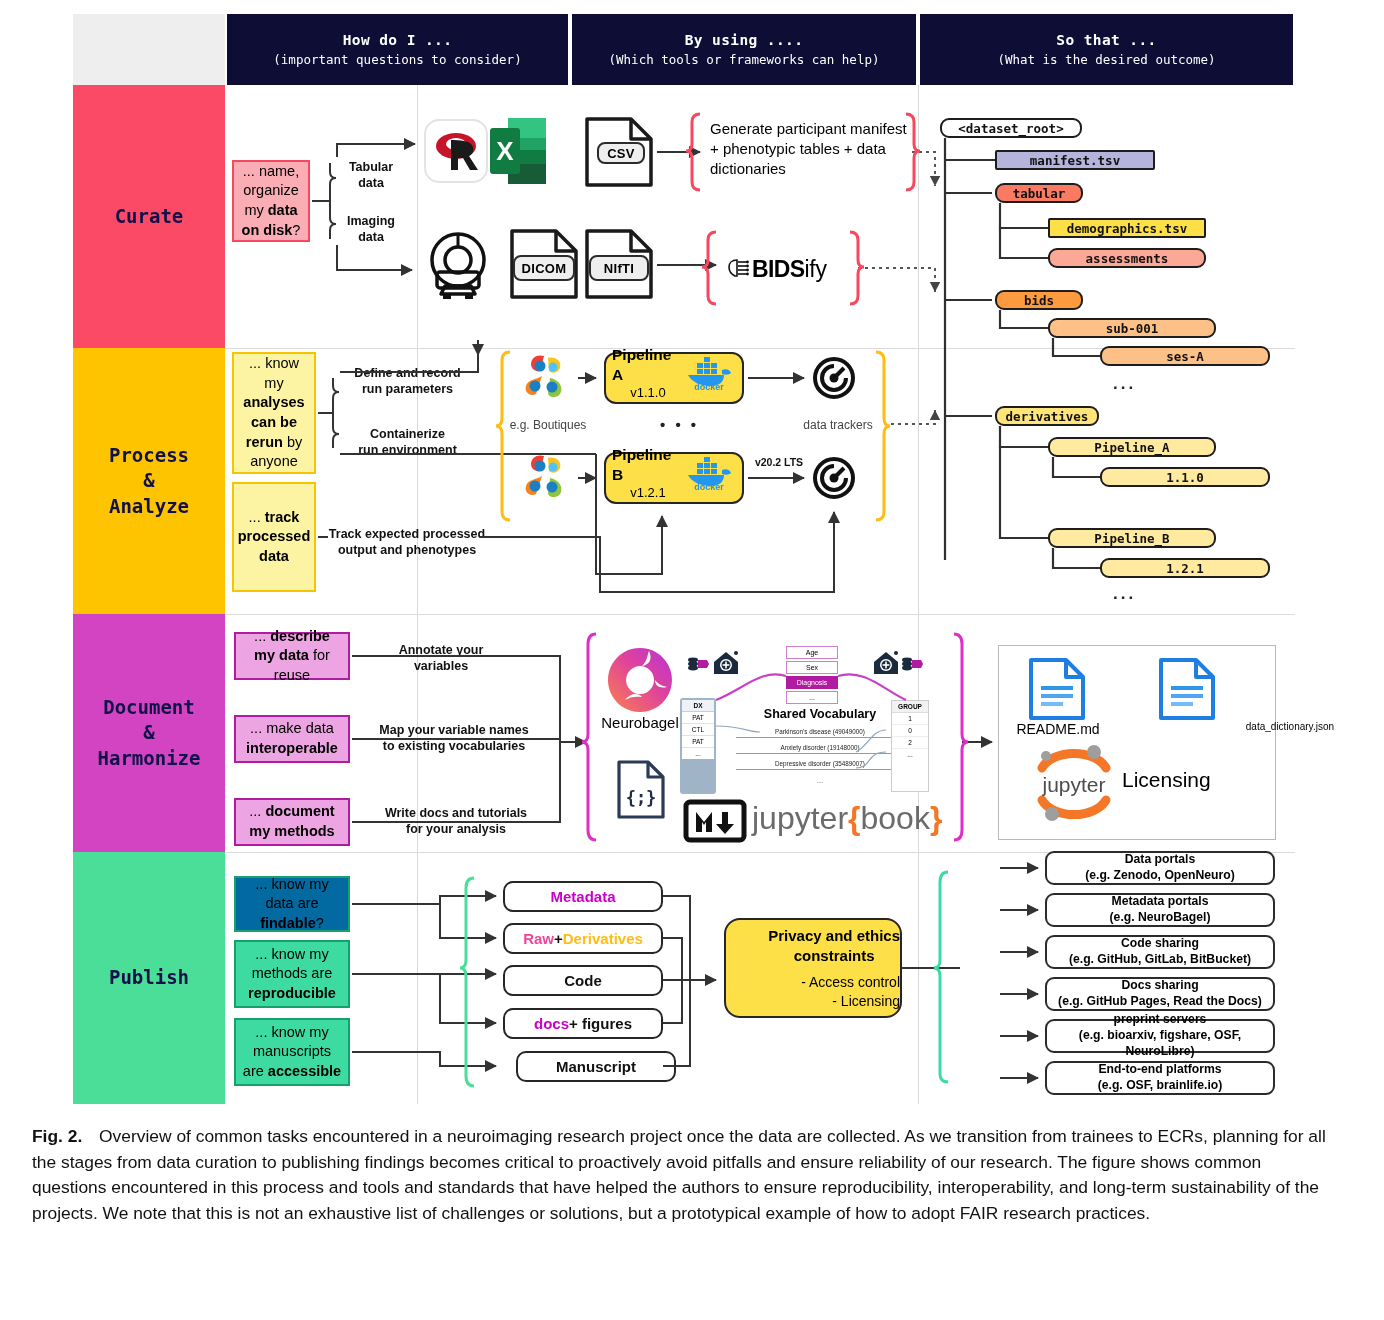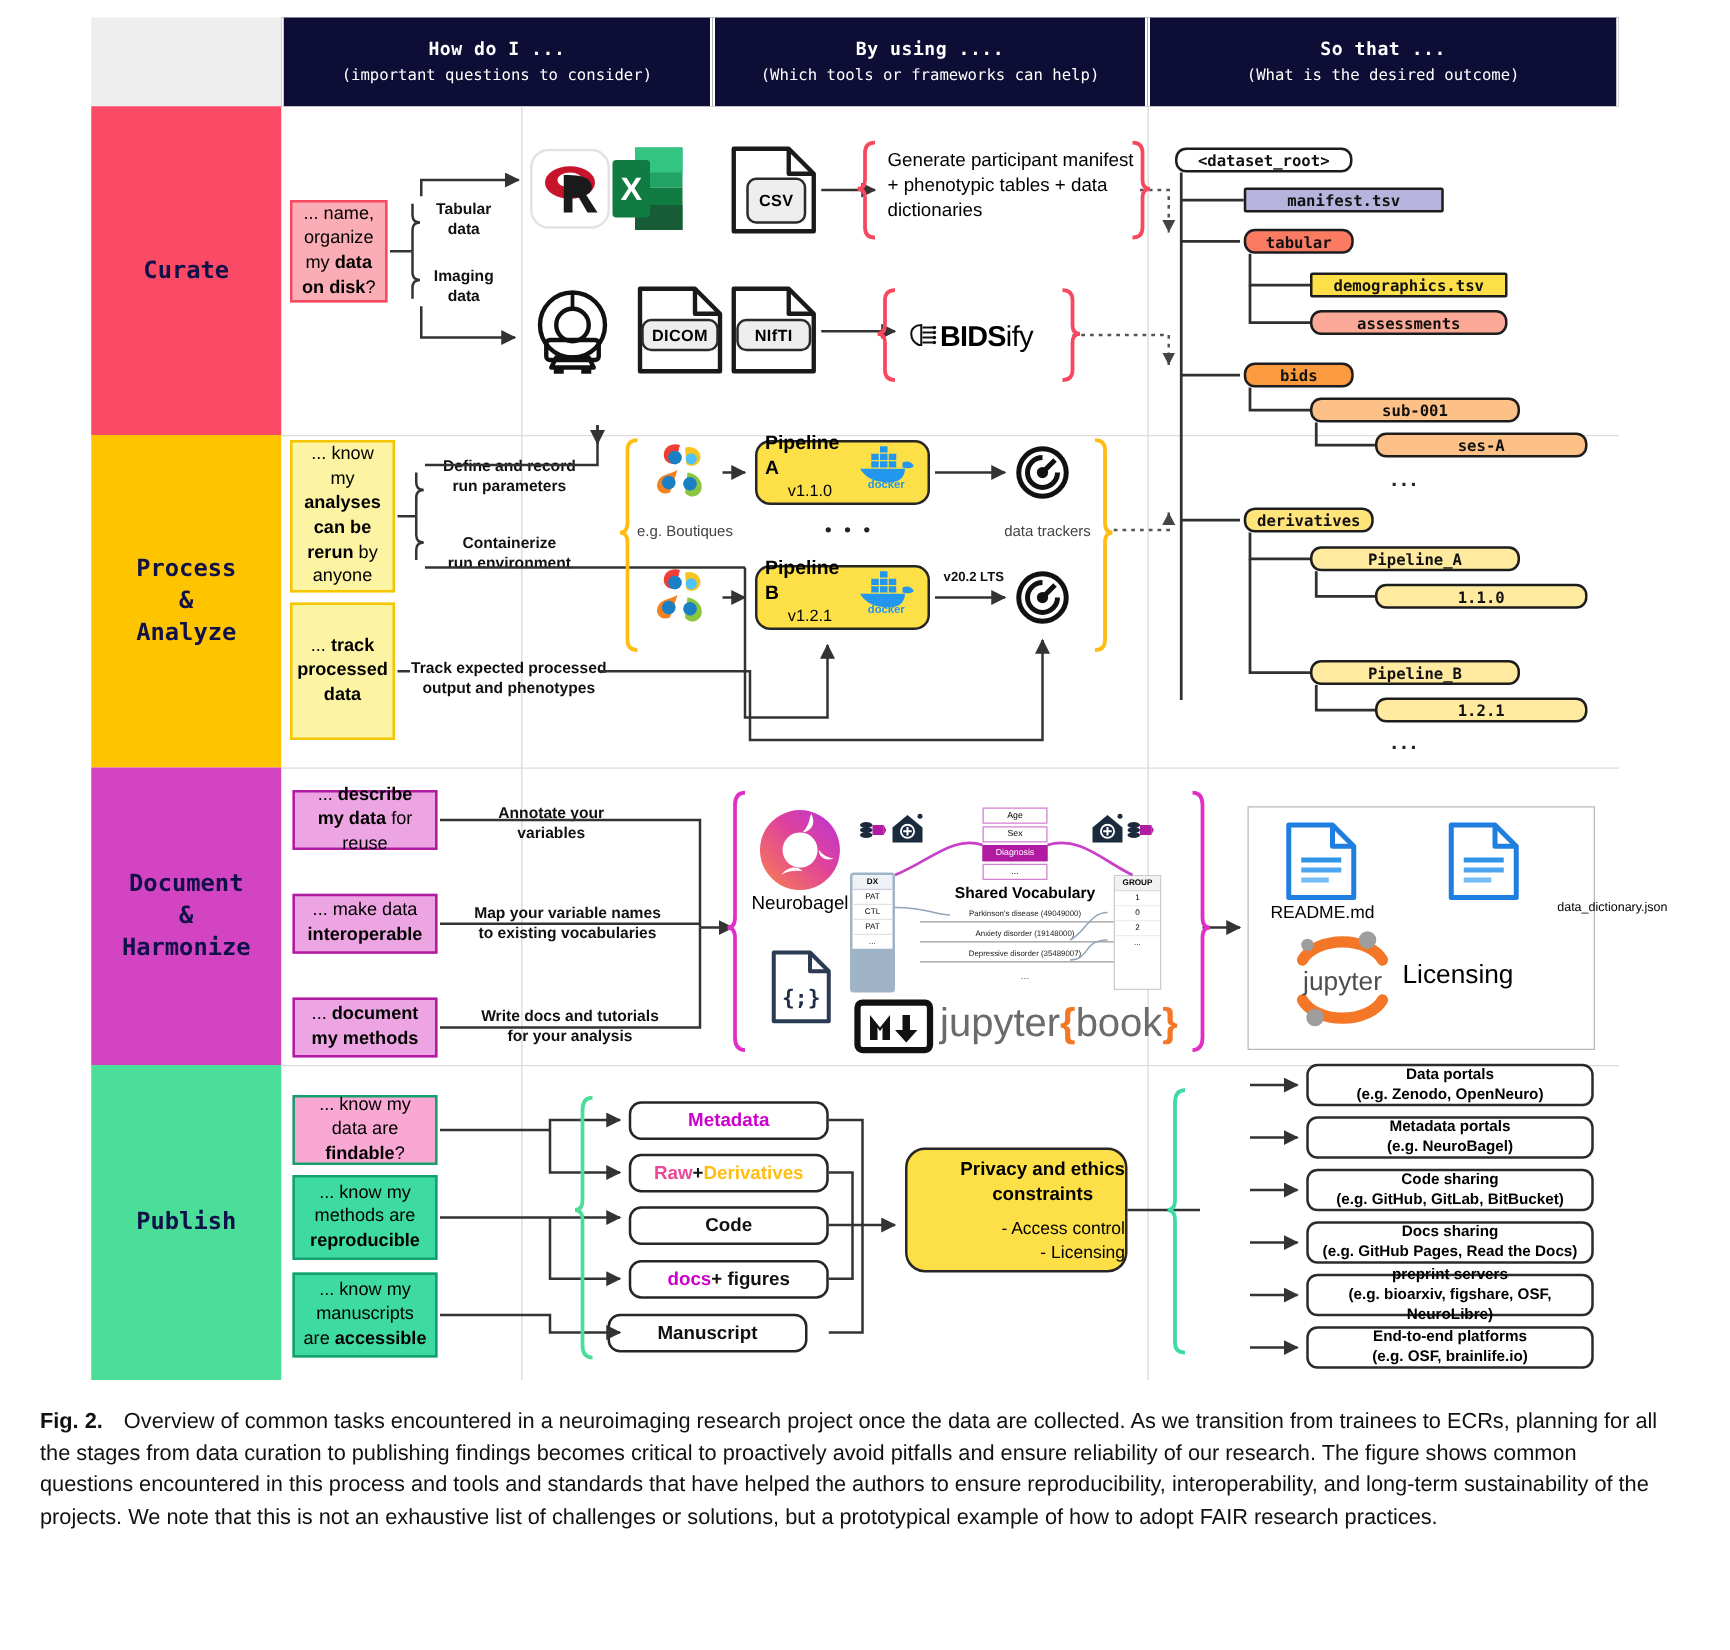--- a/index.html
+++ b/index.html
@@ -171,21 +171,21 @@
       <text x="15" y="42" font-family="Liberation Sans, sans-serif" font-size="26" font-weight="bold" fill="#fff" text-anchor="middle">X</text>
     </svg>
   </div>
 
   <div class="abs" style="left:583px; top:116px; width:72px; height:72px;">
     <svg width="72" height="72" viewBox="0 0 72 72">
       <path d="M4 3 H48 L68 23 V69 H4 Z" fill="#fff" stroke="#1a1a1a" stroke-width="3.5" stroke-linejoin="round"></path>
       <path d="M48 3 V23 H68" fill="none" stroke="#1a1a1a" stroke-width="3.5" stroke-linejoin="round"></path>
     </svg>
   </div>
-  <div class="filetag" style="left:597px; top:142px; width:48px; height:37px;">
+  <div class="filetag" style="left:597px; top:142px; width:48px; height:22px;">
       <span>CSV</span>
     </div>
 
   <div class="abs" style="left:423px; top:232px; width:70px; height:68px;">
     <svg width="70" height="68" viewBox="0 0 70 68">
       <ellipse cx="35" cy="28" rx="26" ry="26" fill="none" stroke="#111" stroke-width="3.5"></ellipse>
       <ellipse cx="35" cy="28" rx="13" ry="13" fill="none" stroke="#111" stroke-width="3.5"></ellipse>
       <line x1="35" y1="2" x2="35" y2="15" stroke="#111" stroke-width="3"></line>
       <path d="M22 54 L18 62 H52 L48 54 Z" fill="none" stroke="#111" stroke-width="3.5" stroke-linejoin="round"></path>
       <rect x="14" y="40" width="42" height="16" rx="3" fill="none" stroke="#111" stroke-width="3.5"></rect>
@@ -552,21 +552,21 @@
       <path d="M10 28 A34 22 0 0 1 74 28" fill="none" stroke="#f37726" stroke-width="9" stroke-linecap="round"></path>
       <path d="M10 60 A34 22 0 0 0 74 60" fill="none" stroke="#f37726" stroke-width="9" stroke-linecap="round"></path>
       <circle cx="14" cy="16" r="5" fill="#9e9e9e"></circle>
       <circle cx="62" cy="12" r="7" fill="#9e9e9e"></circle>
       <circle cx="20" cy="74" r="7" fill="#9e9e9e"></circle>
       <text x="42" y="52" font-family="Liberation Sans, sans-serif" font-size="21" fill="#4d4d4d" text-anchor="middle">jupyter</text>
     </svg>
   </div>
   <div class="abs" style="left:1122px; top:768px; font-size:21px;"><span>Licensing</span></div>
 
-  <div class="qbox" style="left:234px; top:876px; width:116px; height:56px; background:#f9a8d4; border:2.5px solid #16a06e;">
+  <div class="qbox" style="left:234px; top:876px; width:116px; height:56px; background:#0369a1; border:2.5px solid #16a06e;">
     <span><span>... know my data are </span><b>findable</b><span>?</span></span>
   </div>
   <div class="qbox" style="left:234px; top:940px; width:116px; height:68px; background:#3ddba2; border:2.5px solid #16a06e;">
     <span><span>... know my methods are </span><b>reproducible</b><span></span></span>
   </div>
   <div class="qbox" style="left:234px; top:1018px; width:116px; height:68px; background:#3ddba2; border:2.5px solid #16a06e;">
     <span><span>... know my manuscripts are </span><b>accessible</b><span></span></span>
   </div>
 
   <div class="pubbox" style="left:503px; top:881px; width:160px; height:31px;">
@@ -577,21 +577,21 @@
       <span style="color:#111;"> + </span>
       <span style="color:#ffbc11;">Derivatives</span>
   </div>
   <div class="pubbox" style="left:503px; top:965px; width:160px; height:31px;">
     <span style="color:#111;">Code</span>
   </div>
   <div class="pubbox" style="left:503px; top:1008px; width:160px; height:31px;">
     <span style="color:#cc00cc;">docs</span>
       <span style="color:#111;"> + figures</span>
   </div>
-  <div class="pubbox" style="left:486px; top:1051px; width:160px; height:31px;">
+  <div class="pubbox" style="left:516px; top:1051px; width:160px; height:31px;">
     <span style="color:#111;">Manuscript</span>
   </div>
 
   <div class="nodebox" style="left:724px; top:918px; width:178px; height:100px; border-radius:16px; flex-direction:column;">
     <div style="font-size:15px; font-weight:bold; white-space:pre-line; text-align:center;">Privacy and ethics
 constraints</div>
     <div style="font-size:14px; margin-top:8px;">- Access control</div>
     <div style="font-size:14px;">- Licensing</div>
   </div>
 

